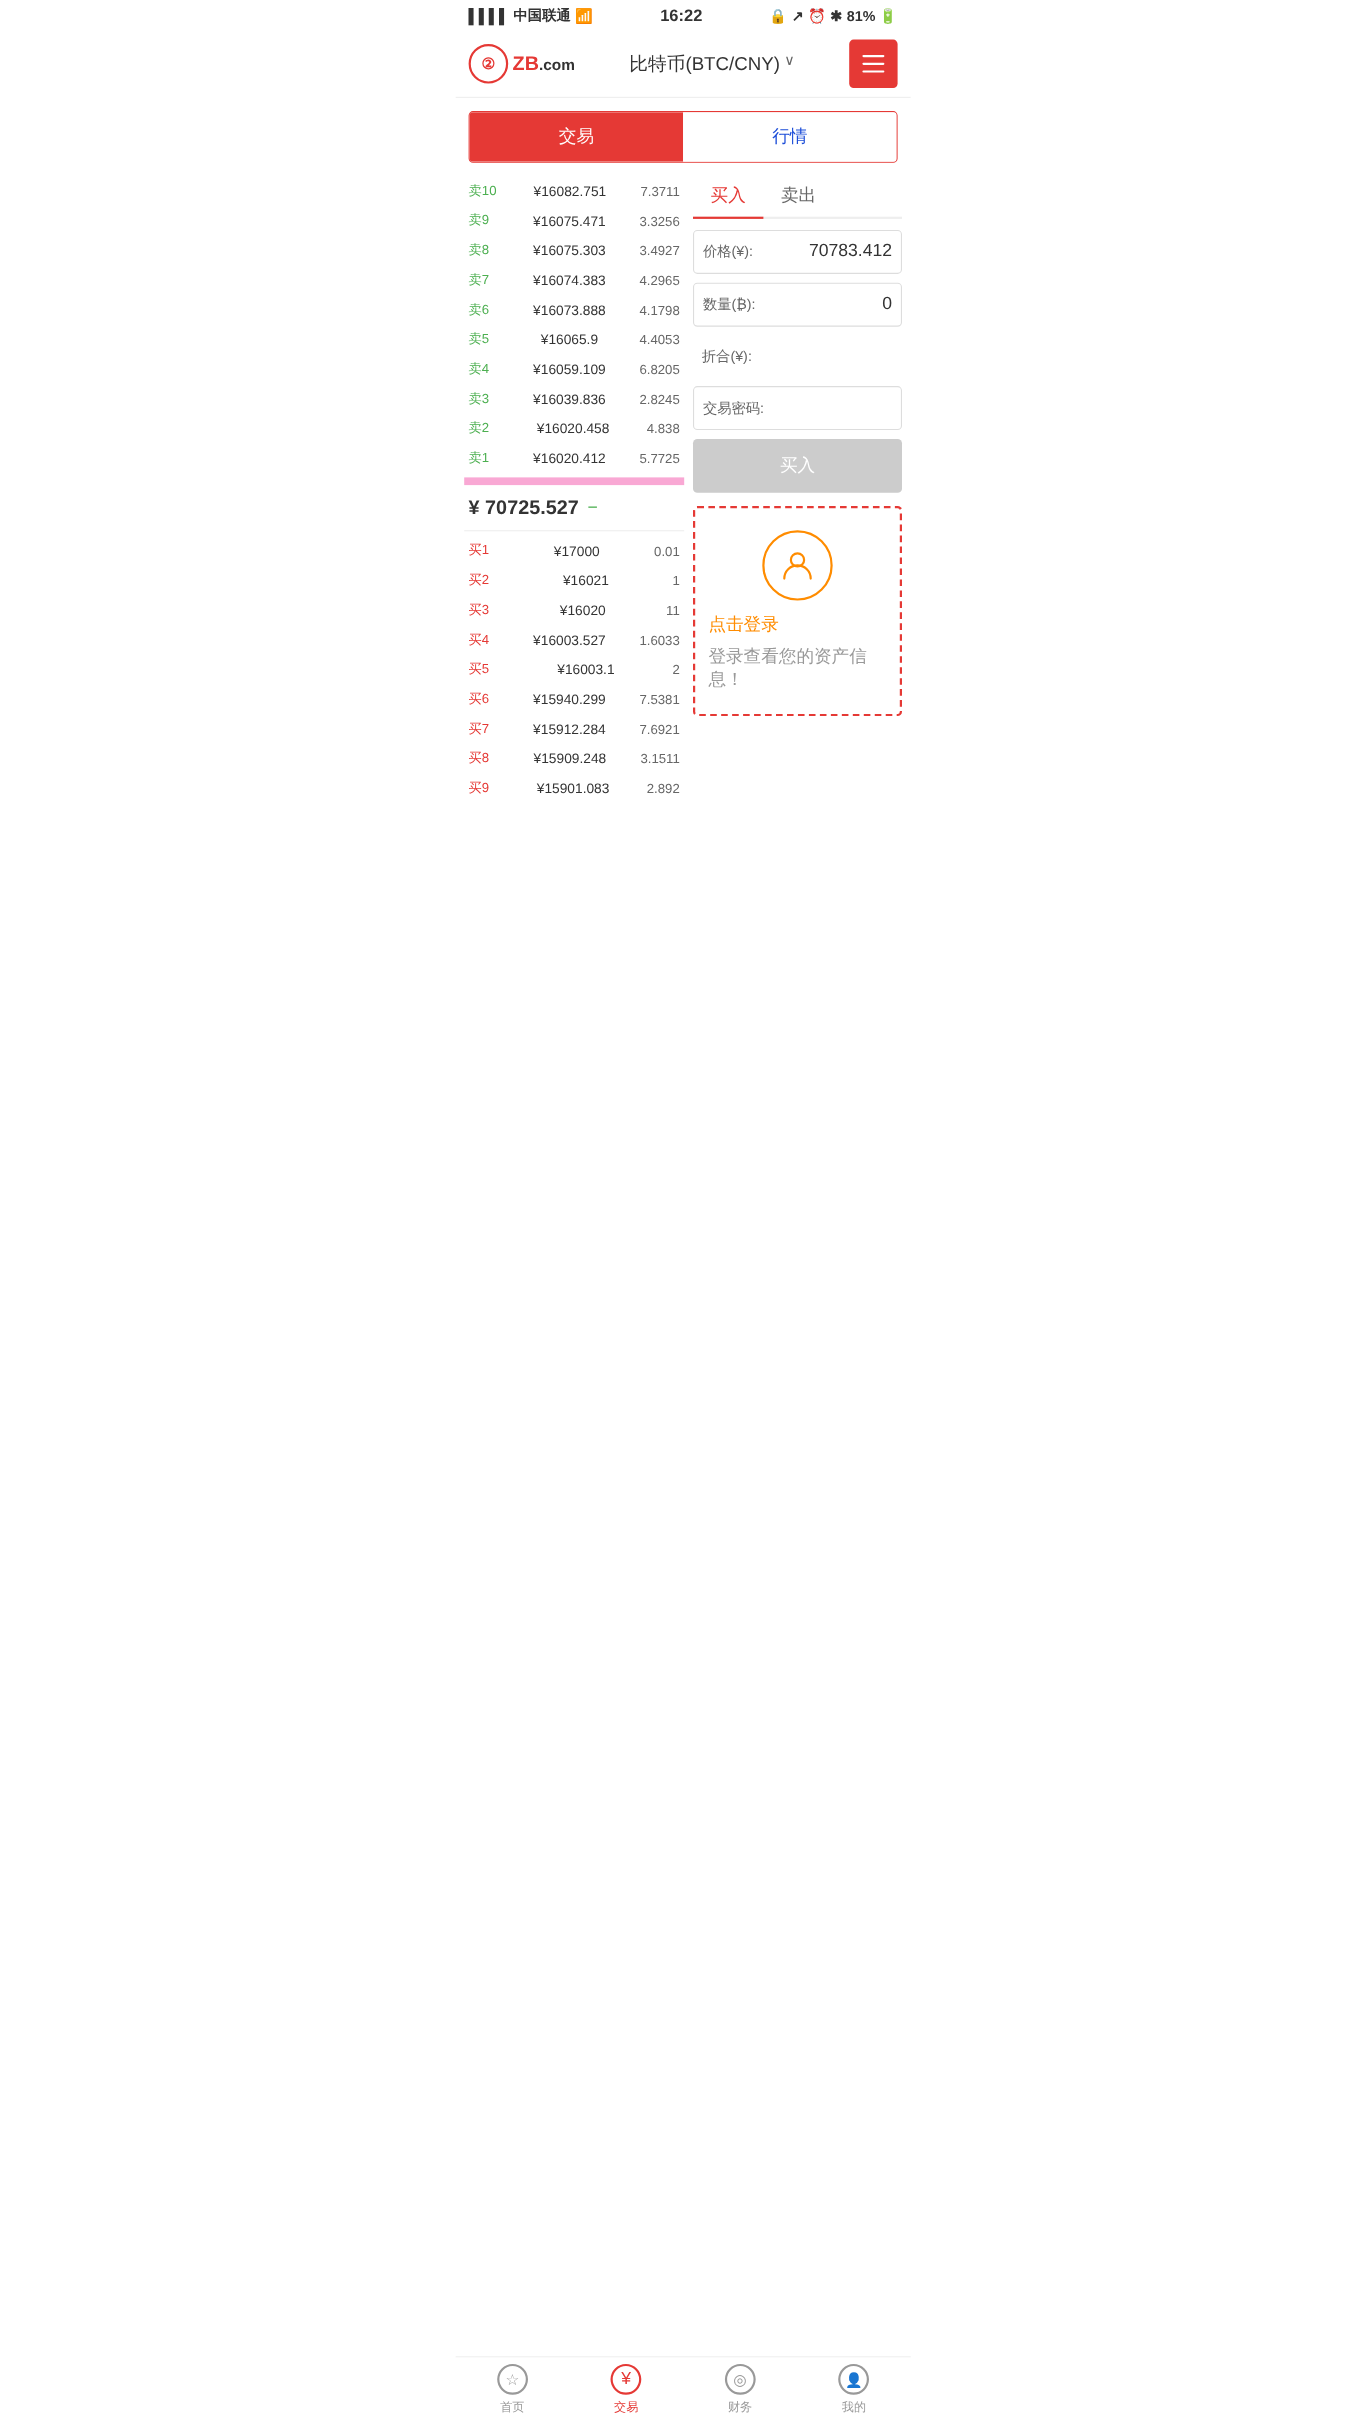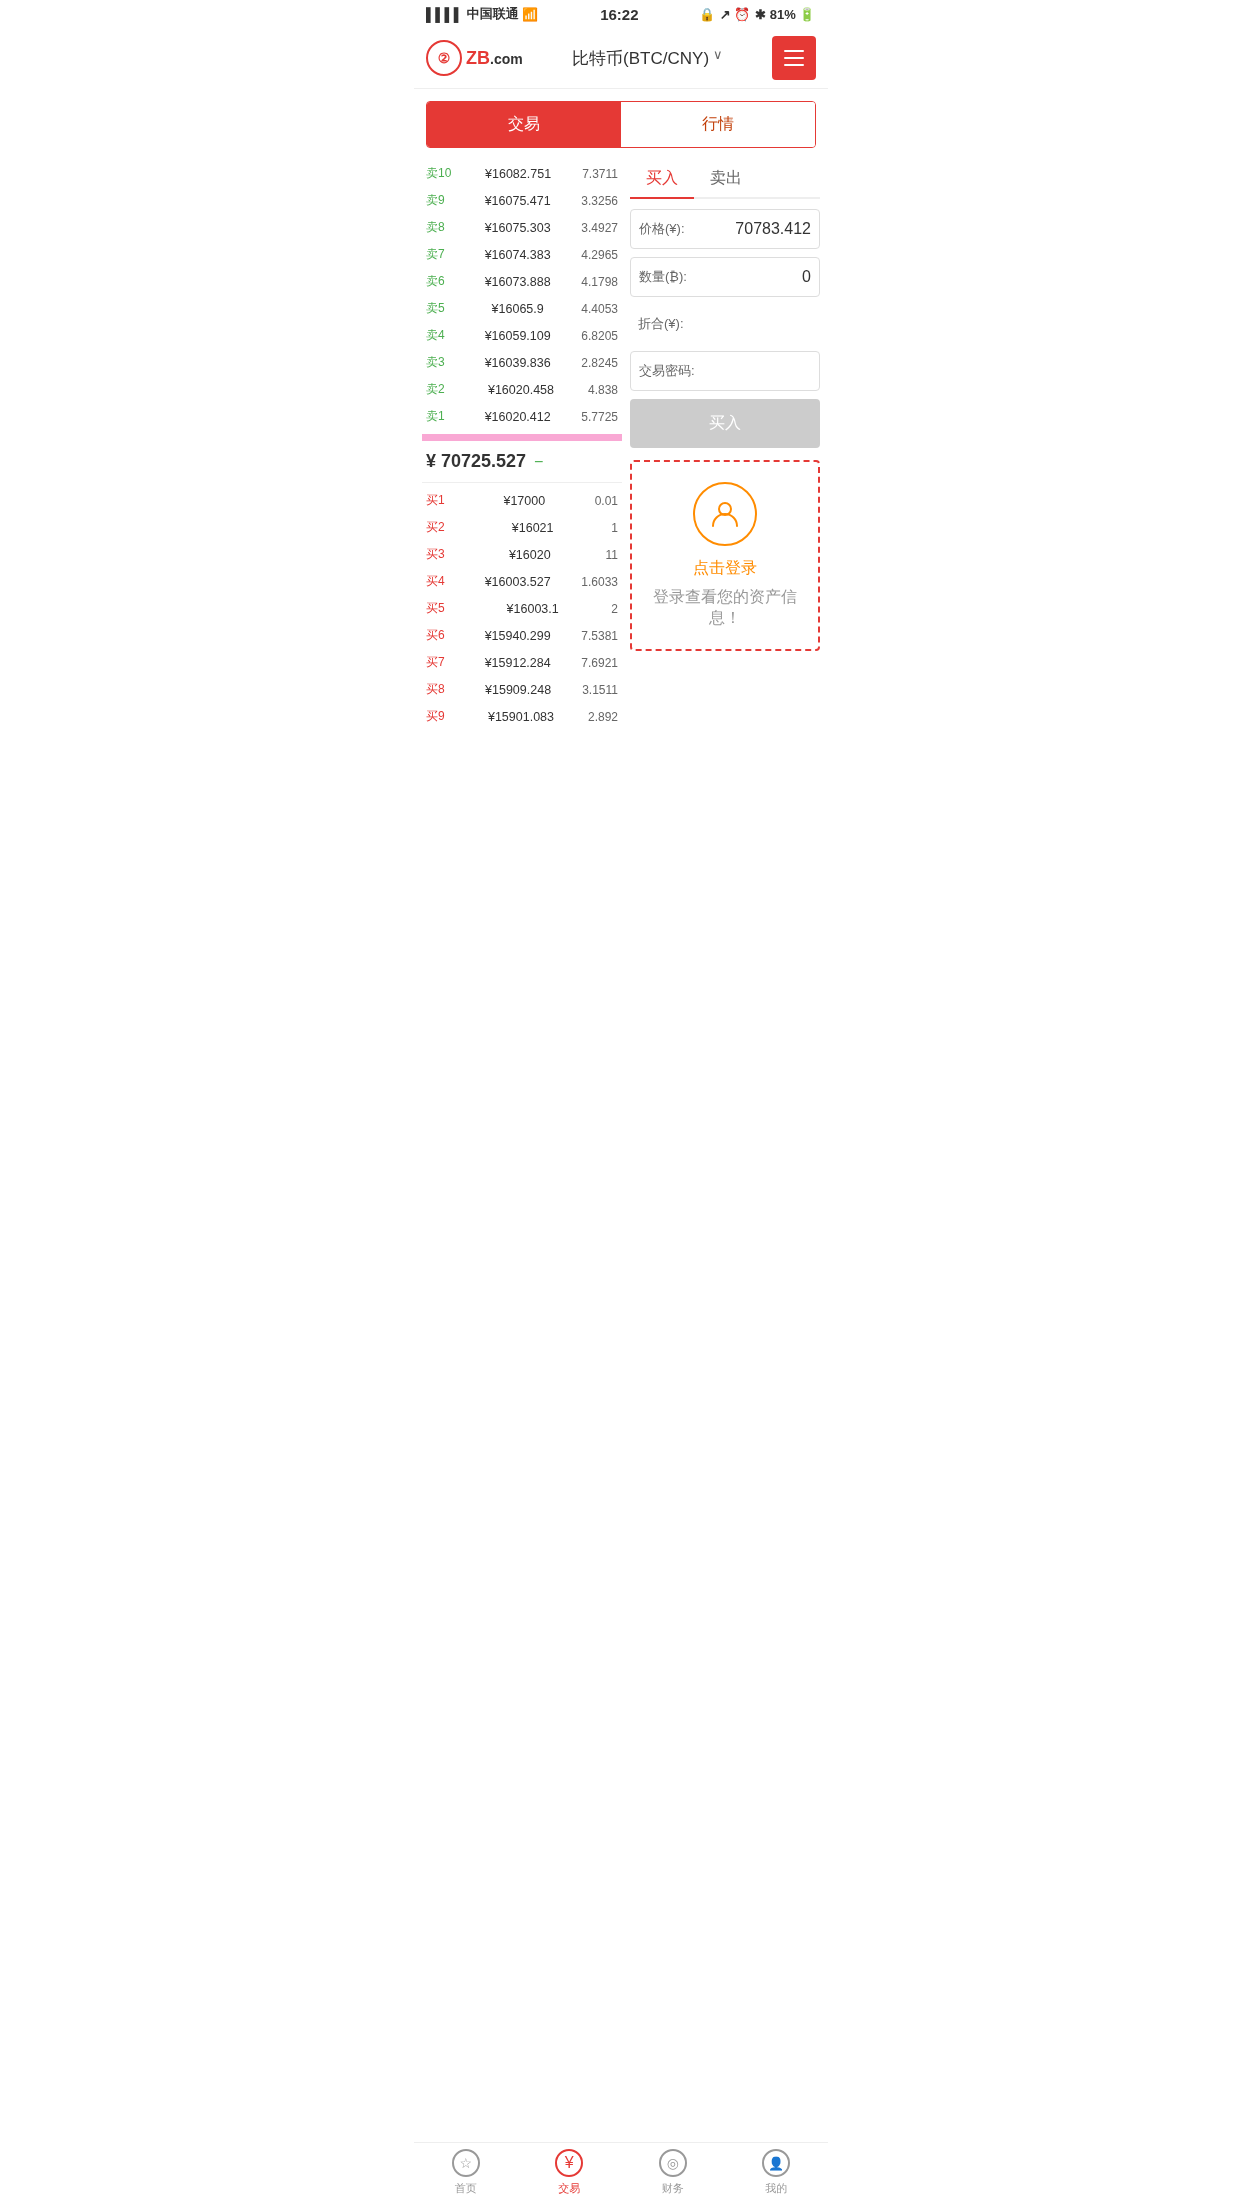--- a/index.html
+++ b/index.html
@@ -105,21 +105,21 @@
       text-align: center;
       font-size: 16px;
       cursor: pointer;
     }
     .tab-item.active {
       background: #e53935;
       color: #fff;
     }
     .tab-item.inactive {
       background: #fff;
-      color: #c2410c;
+      color: #1d4ed8;
     }
 
     
     .main {
       display: flex;
       padding: 0 8px;
       gap: 8px;
     }
 
     
@@ -234,21 +234,20 @@
       font-size: 16px;
       cursor: pointer;
       margin-bottom: 12px;
     }
 
     
     .login-prompt {
       border: 2px dashed #e53935;
       border-radius: 4px;
       padding: 20px 12px;
-      text-align: center;
     }
     .login-avatar {
       width: 64px;
       height: 64px;
       border-radius: 50%;
       border: 2px solid #ff8c00;
       display: flex;
       align-items: center;
       justify-content: center;
       margin: 0 auto 12px;

